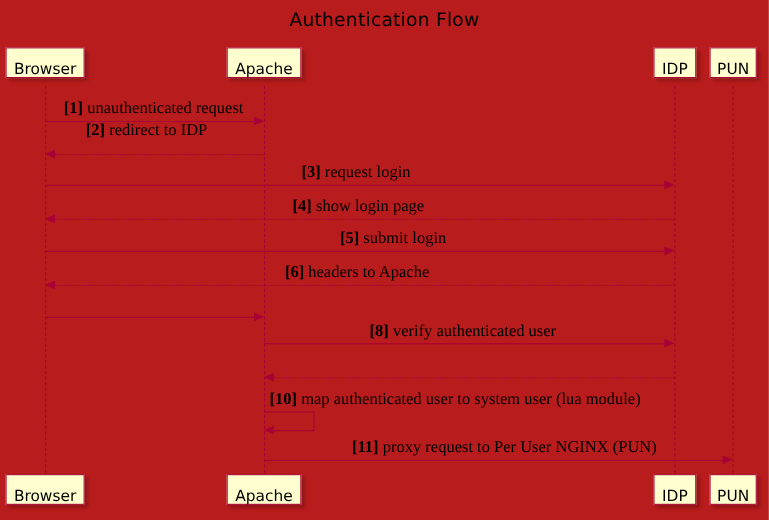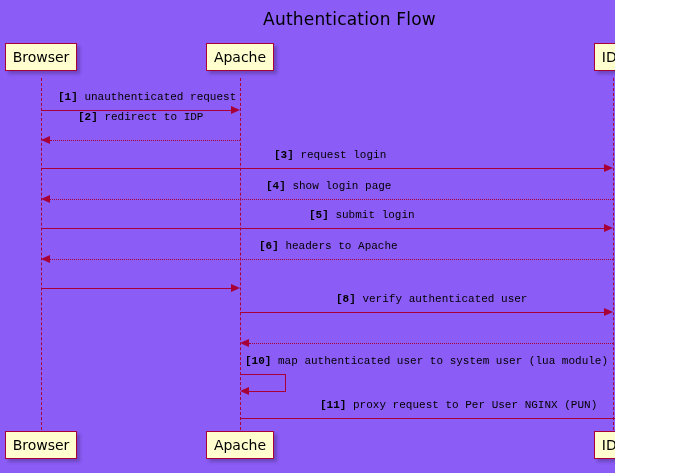--- a/index.html
+++ b/index.html
@@ -5,23 +5,23 @@
   html, body {
     margin: 0;
     padding: 0;
     background: #FFFFFF;
   }
   body {
     font-family: "DejaVu Sans", sans-serif;
   }
   #diagram {
     position: relative;
-    width: 615px;
+    width: 699px;
     height: 473px;
-    background: #8b5cf6;
+    background: #b91c1c;
     overflow: hidden;
   }
   #title {
     position: absolute;
     left: 0;
     top: 9px;
     width: 699px;
     text-align: center;
     font-size: 17px;
     color: #000000;
@@ -38,21 +38,21 @@
     background: #FEFECE;
     border: 1.5px solid #A80036;
     box-sizing: border-box;
     box-shadow: 3px 3px 3px rgba(0,0,0,0.22);
     text-align: center;
     color: #000000;
     font-size: 14px;
     font-family: "DejaVu Sans", sans-serif;
     line-height: 1;
     display: flex;
-    align-items: center;
+    align-items: flex-end;
     justify-content: center;
   }
   .msgline {
     position: absolute;
     height: 0;
     border-top: 1.4px solid #A80036;
   }
   .msgline.dotted {
     border-top: 1.4px dotted #A80036;
   }
@@ -64,24 +64,24 @@
     border-bottom: 4.5px solid transparent;
   }
   .arrowhead.right {
     border-left: 9px solid #A80036;
   }
   .arrowhead.left {
     border-right: 9px solid #A80036;
   }
   .msglabel {
     position: absolute;
-    font-size: 11px;
+    font-size: 15px;
     color: #000000;
     white-space: nowrap;
-    font-family: Liberation Mono, monospace;
+    font-family: Liberation Serif, serif;
   }
   .msglabel b {
     font-weight: bold;
   }
   .selfloop-top, .selfloop-bot {
     position: absolute;
     height: 0;
     border-top: 1.4px solid #A80036;
   }
   .selfloop-side {

